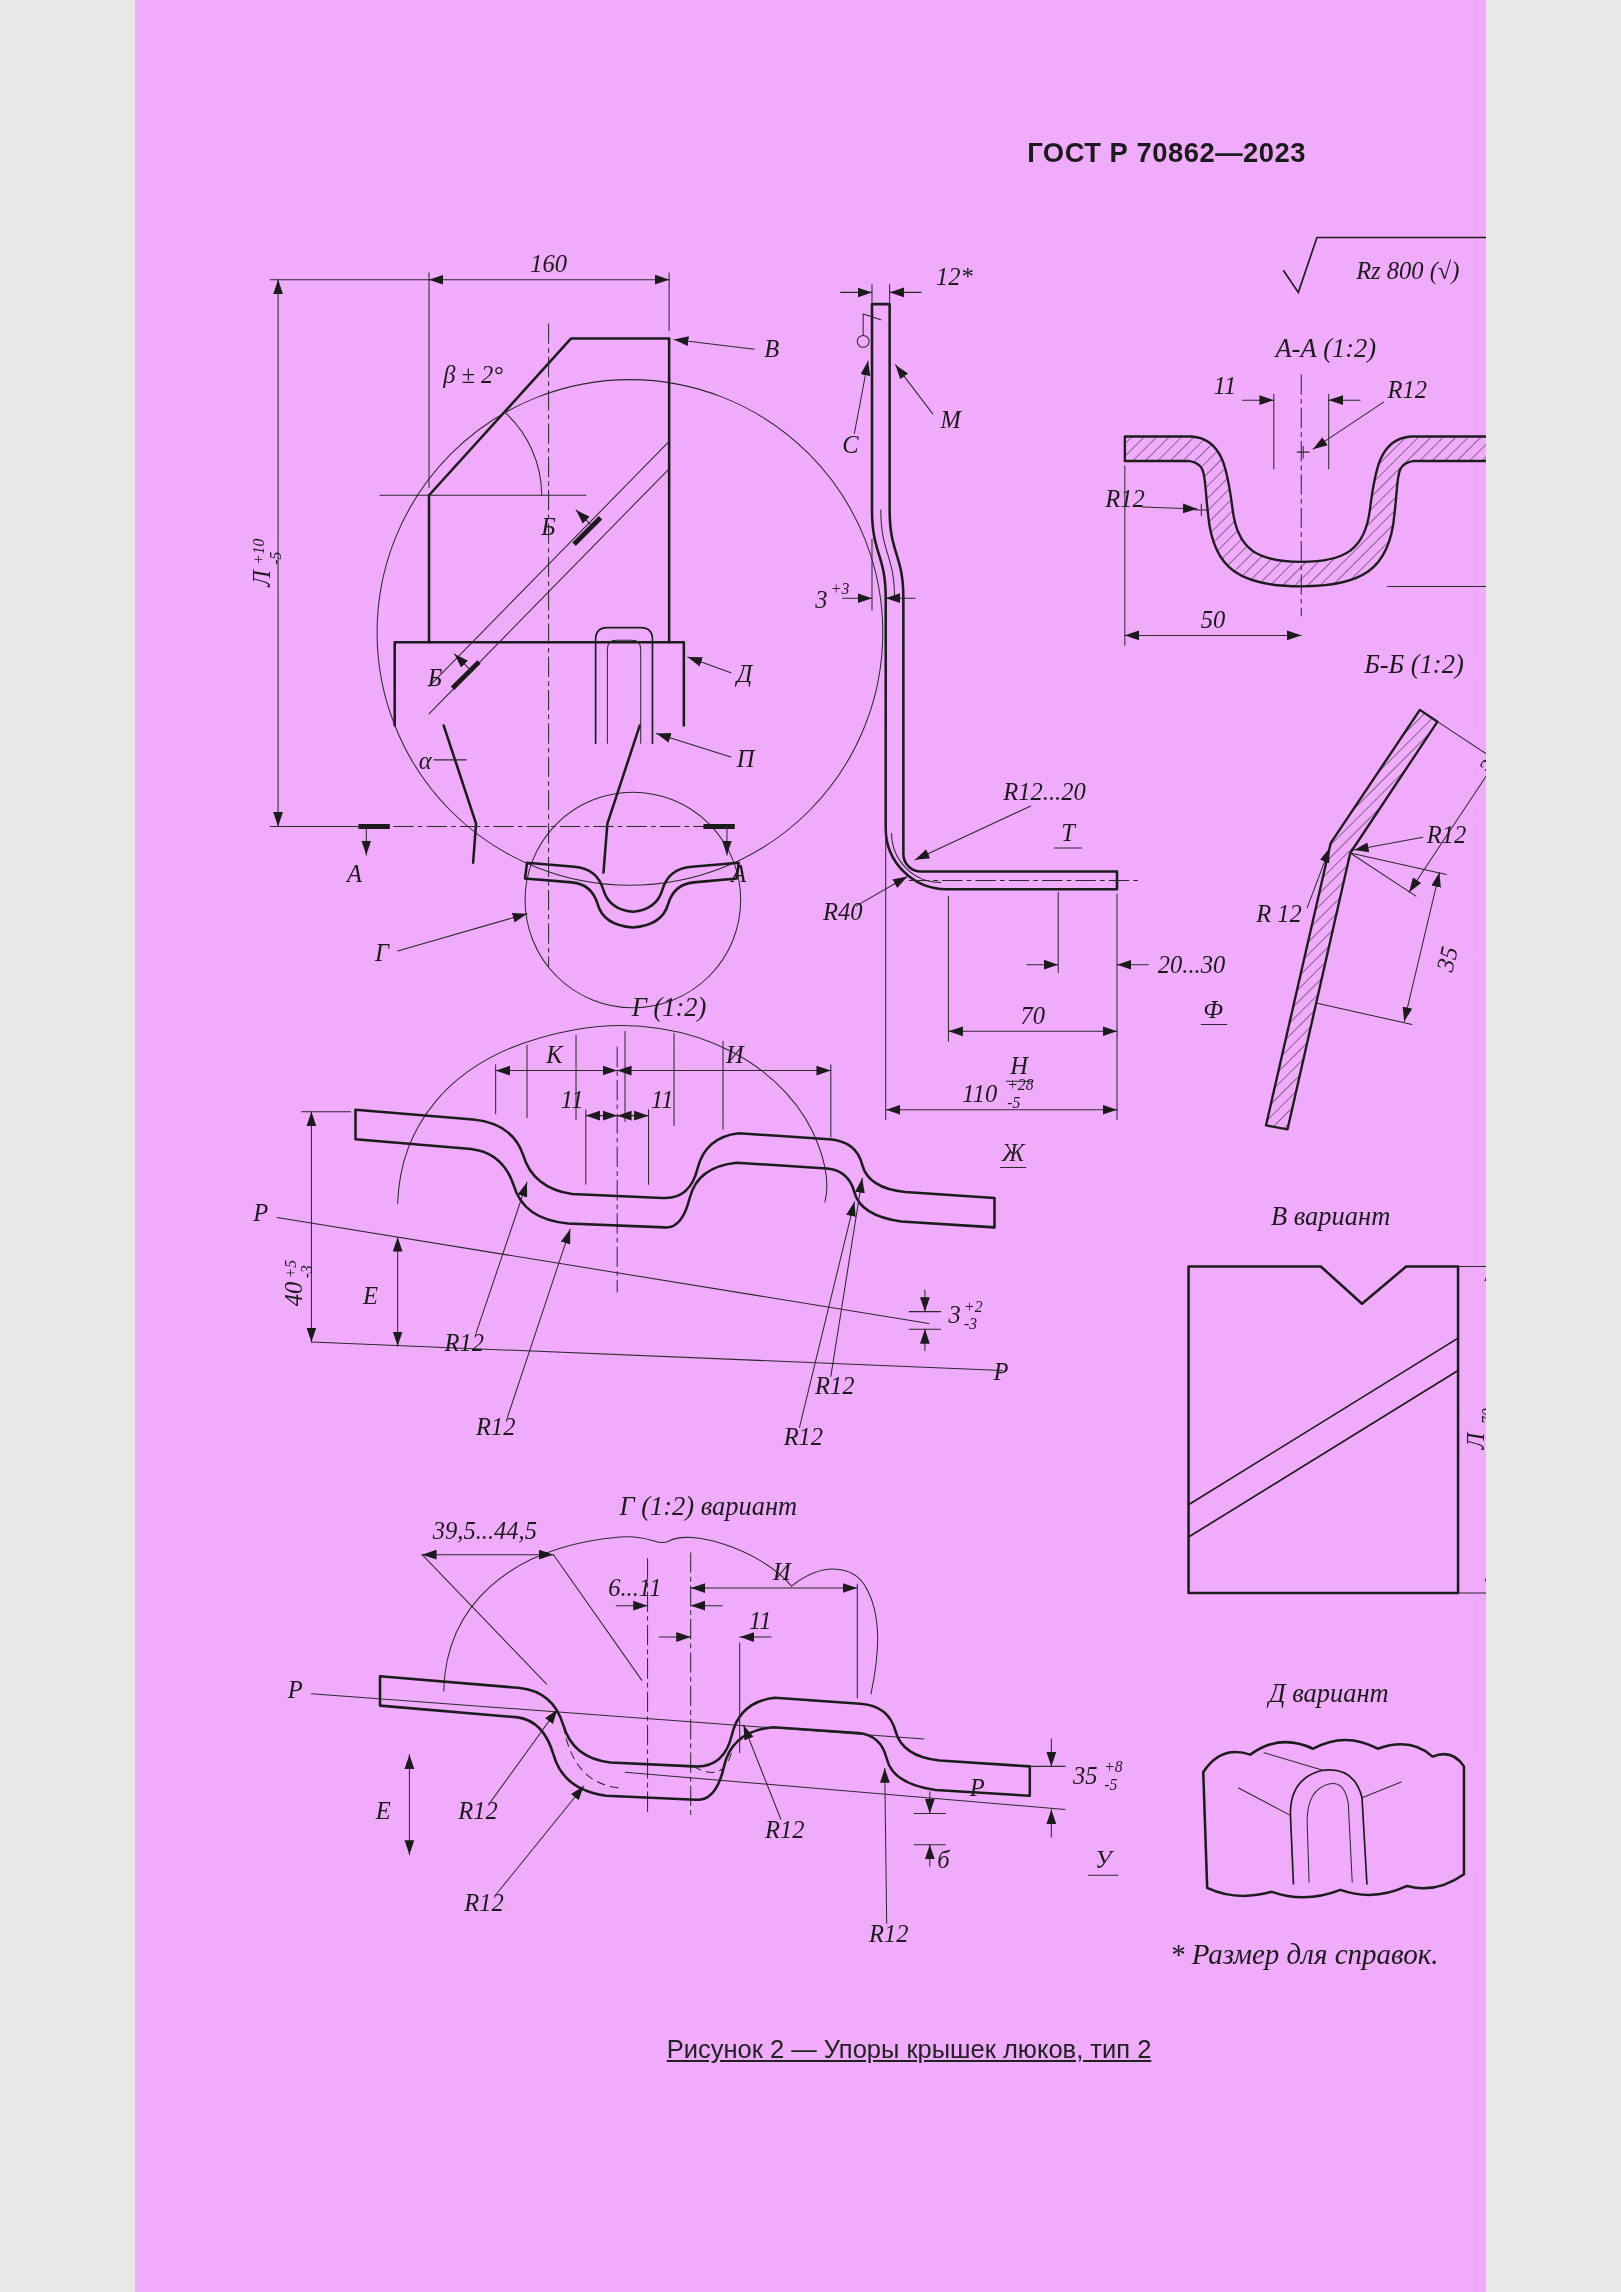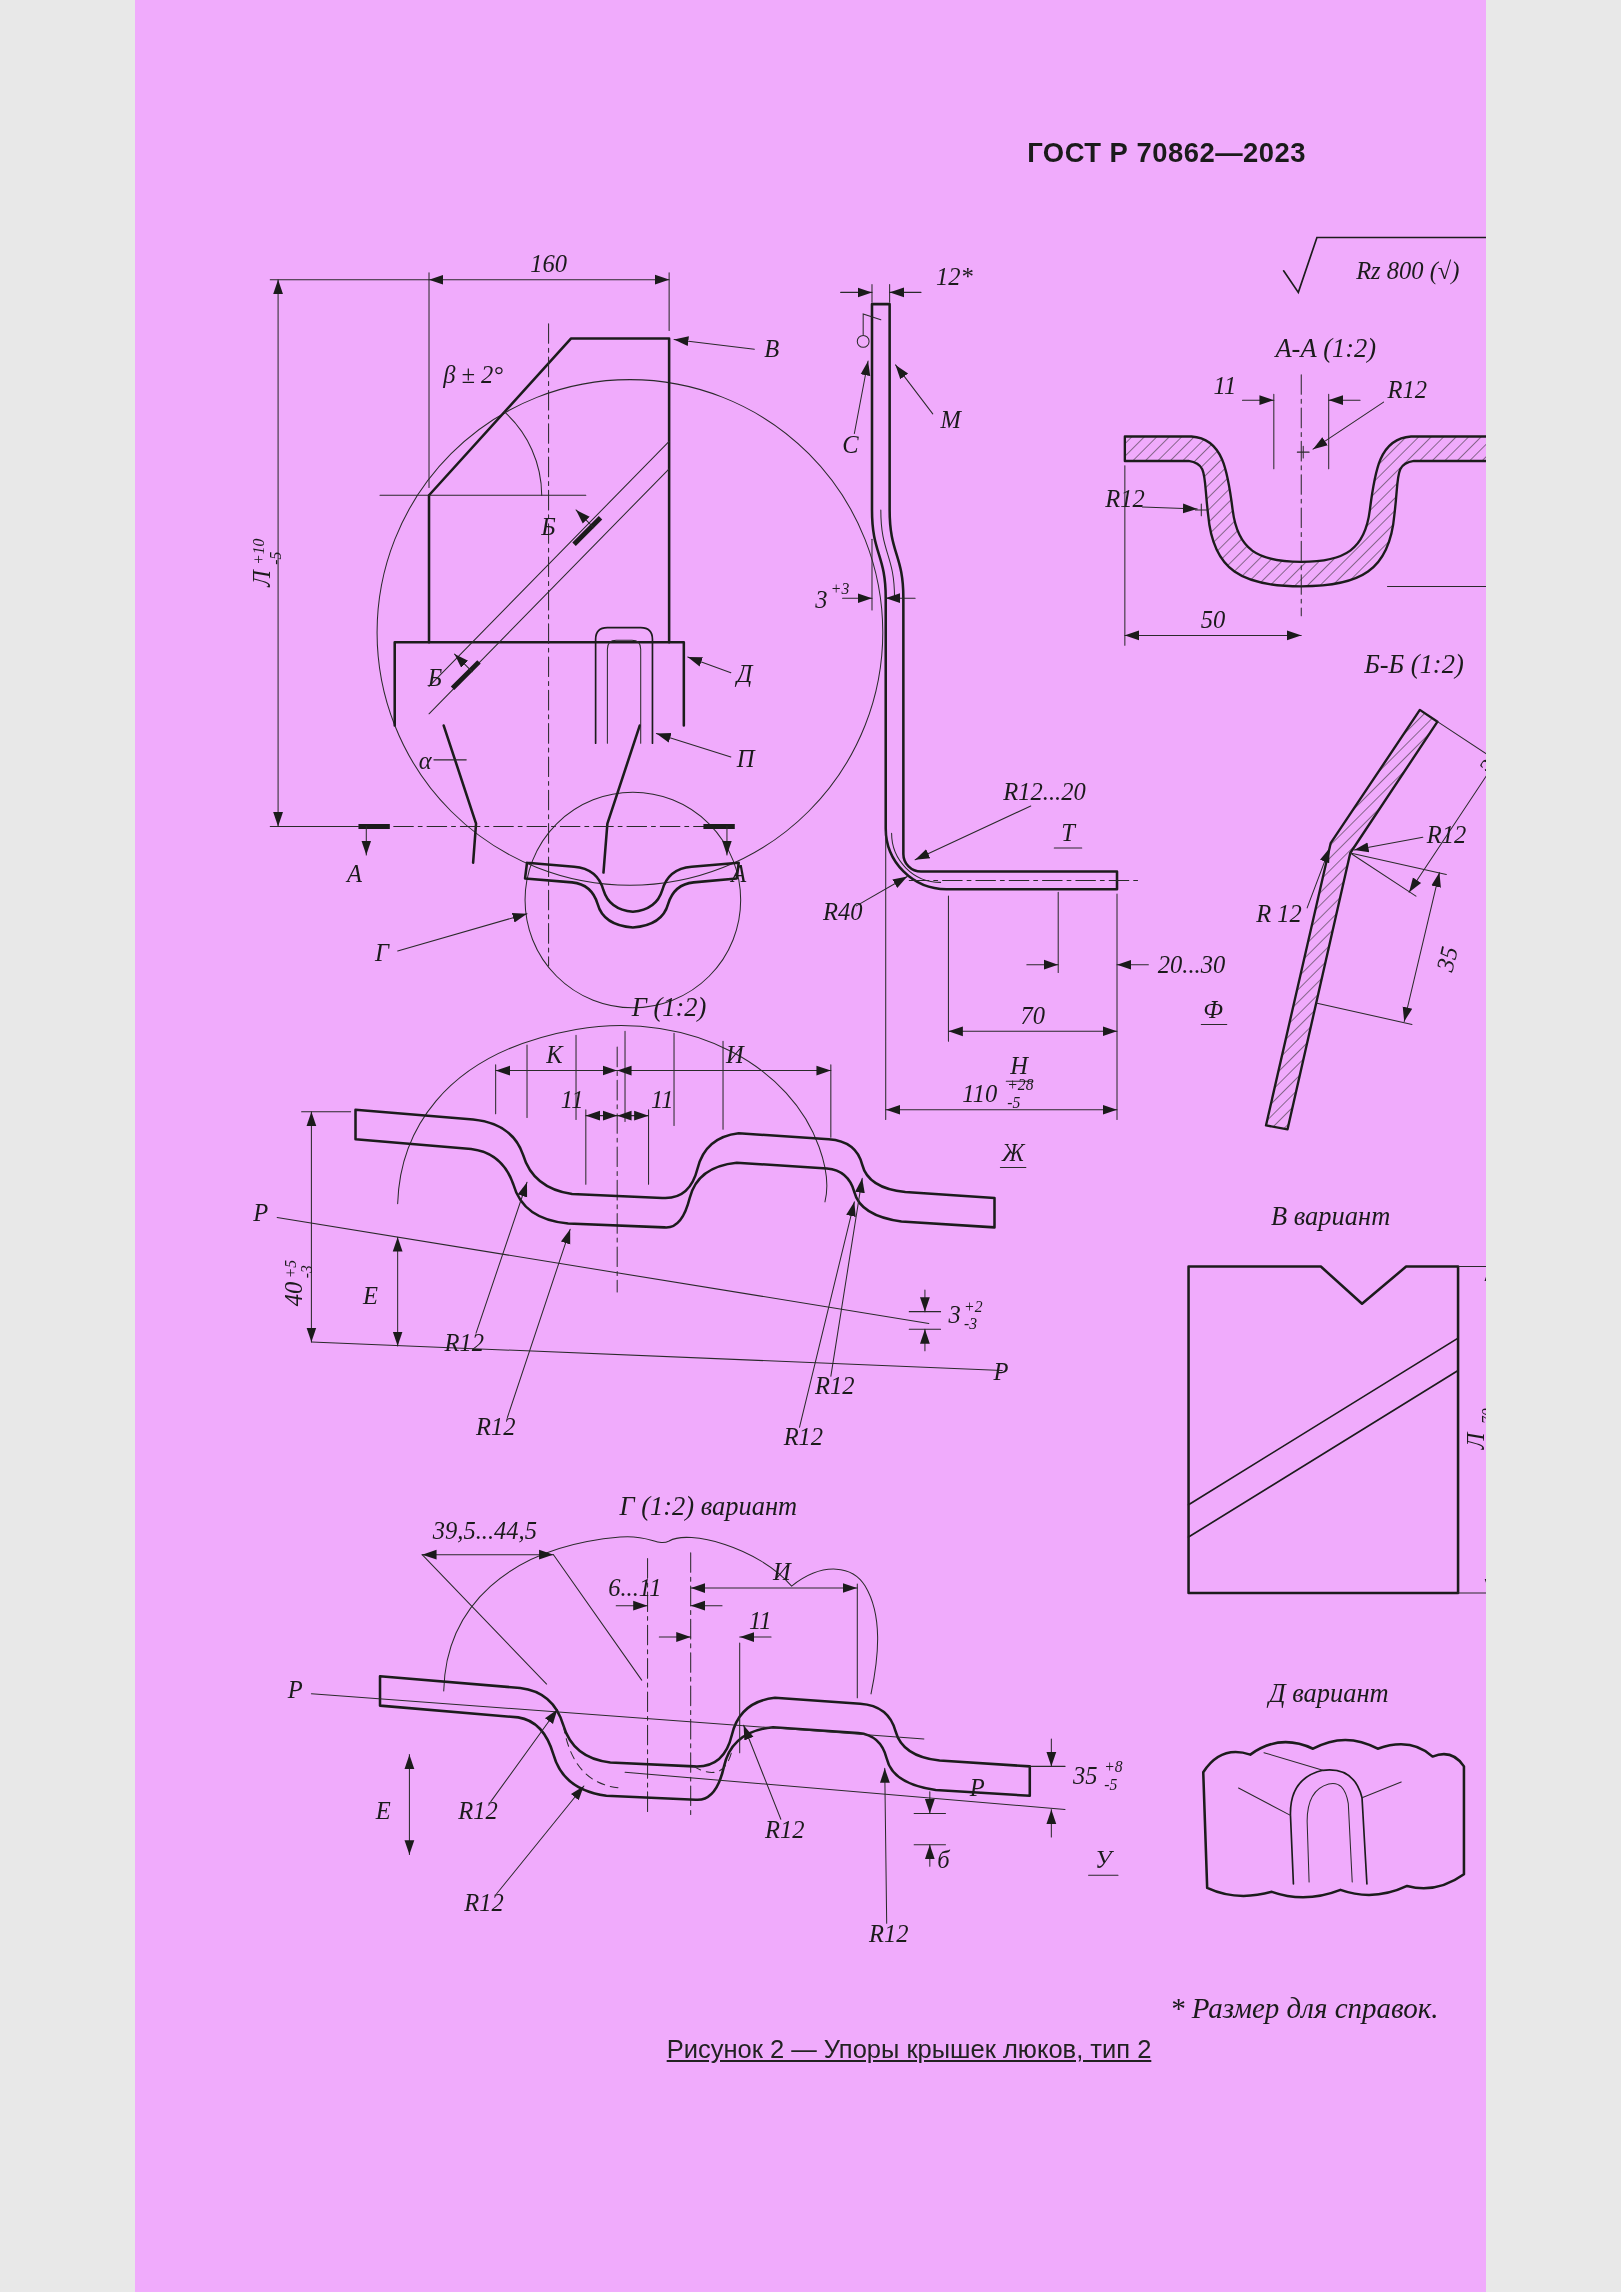--- a/index.html
+++ b/index.html
@@ -19,21 +19,21 @@
   }
   .caption{
     position:absolute;top:2035px;left:774px;transform:translateX(-50%);
     font:25.5px "Liberation Sans",sans-serif;color:#222;white-space:nowrap;text-decoration:underline;
   }
   .pagenum{
     position:absolute;top:2070px;left:1411px;
     font:26.5px "Liberation Sans",sans-serif;color:#222;
   }
   .footnote{
-    position:absolute;top:1992px;left:1035px;
+    position:absolute;top:1938px;left:1035px;
     font:italic 29px "Liberation Serif",serif;color:#1b1b1b;
   }
   svg{position:absolute;top:0;left:0;}
   .thick{fill:none;stroke:#1c1c1c;stroke-width:2.6;stroke-linecap:round;stroke-linejoin:round;}
   .med{fill:none;stroke:#1c1c1c;stroke-width:1.7;stroke-linecap:round;}
   .thin{fill:none;stroke:#2a2a2a;stroke-width:1.05;stroke-linecap:round;}
   .dash{stroke-dasharray:20 5 4 5;}
   .dashs{stroke-dasharray:8 6;}
   .hatched{fill:url(#hatch);stroke:#1c1c1c;stroke-width:2.4;stroke-linejoin:round;}
   text{fill:#1b1b1b;}

